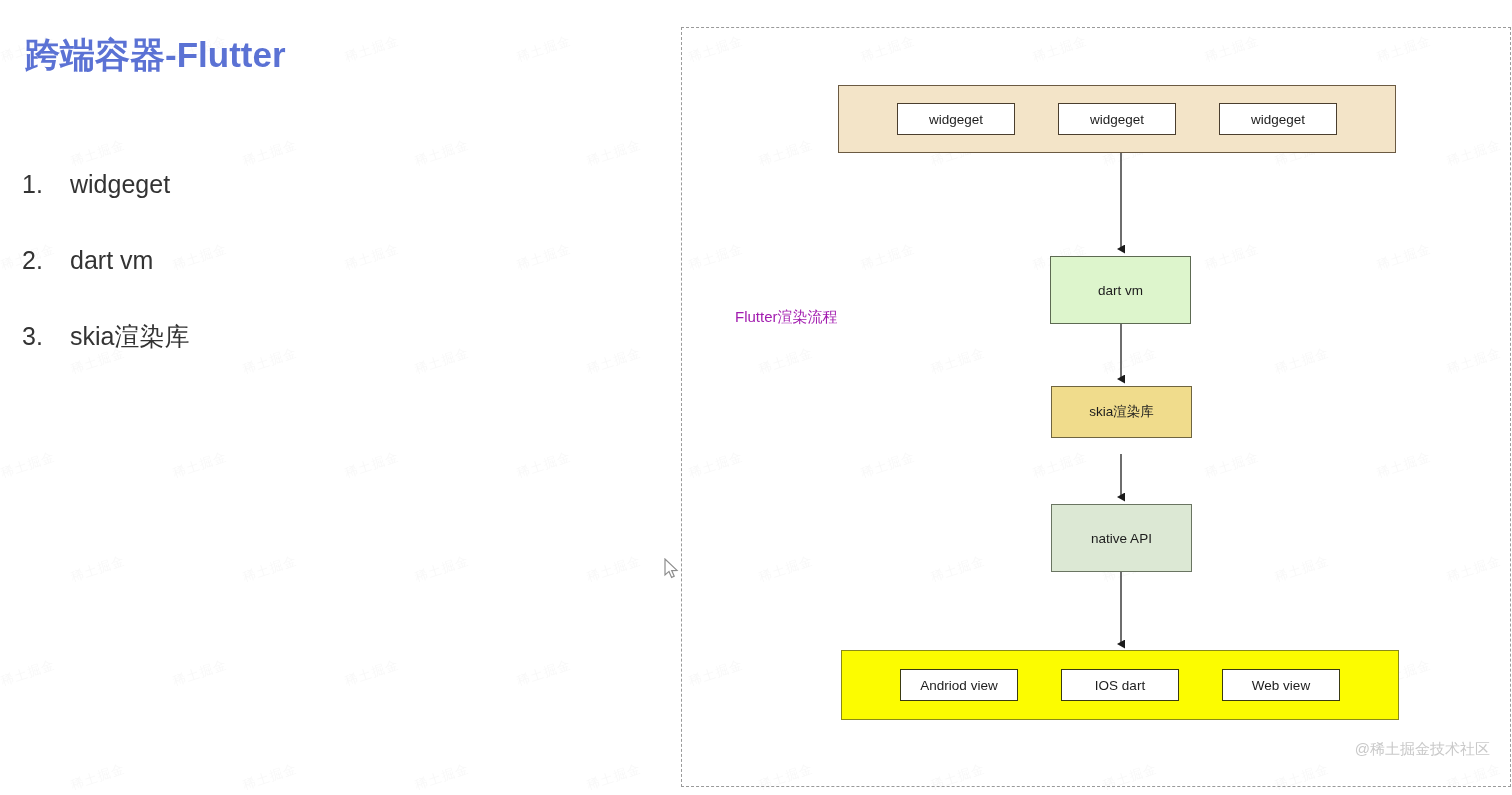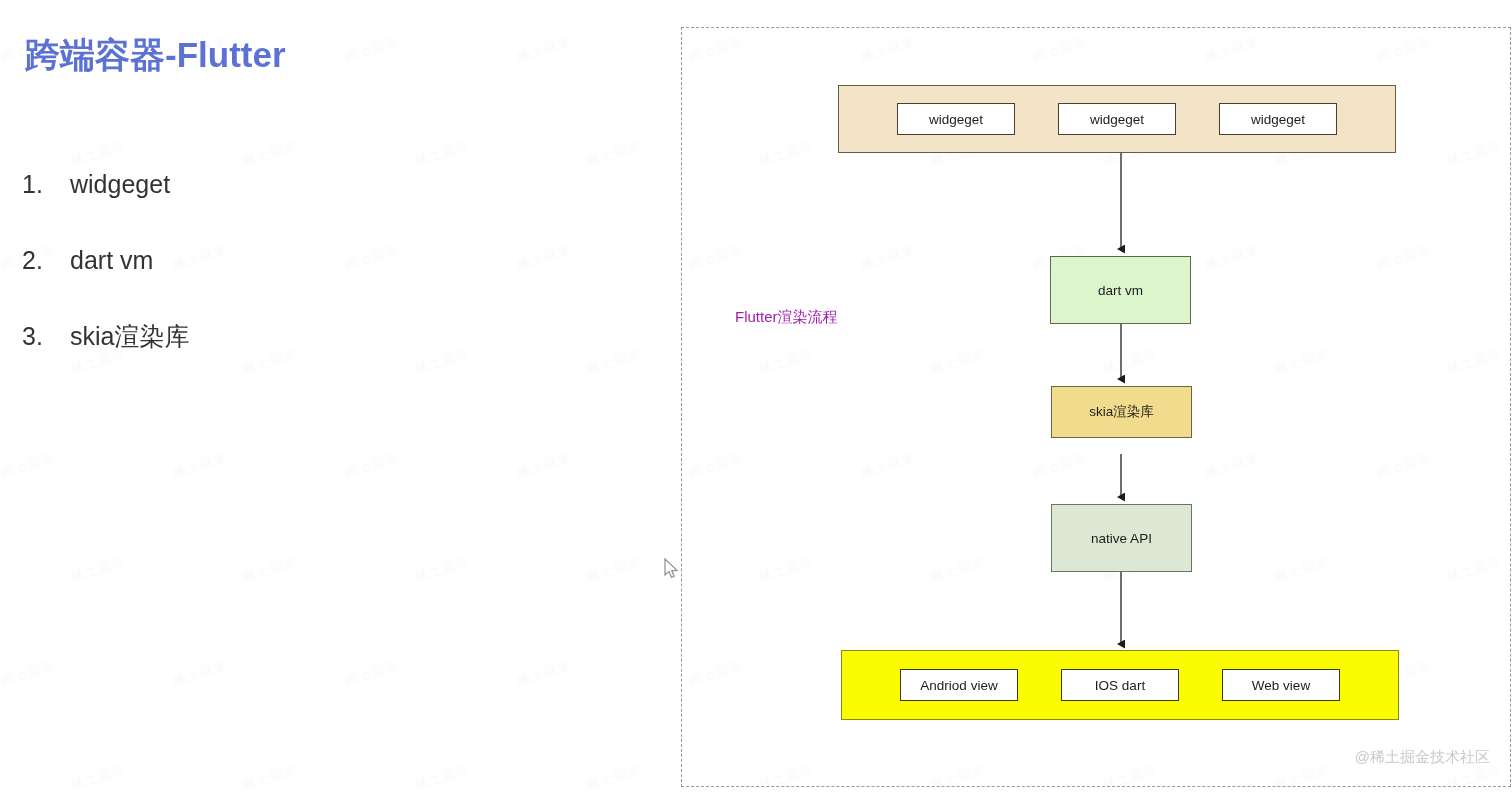--- a/index.html
+++ b/index.html
@@ -195,21 +195,21 @@
     left: 0; top: 0;
     width: 1512px; height: 795px;
     z-index: 2;
     pointer-events: none;
   }
 
   
   #corner-watermark {
     position: absolute;
     right: 22px;
-    bottom: 28px;
+    bottom: 36px;
     font-size: 15px;
     color: #c9c9c9;
     z-index: 4;
     white-space: nowrap;
   }
 </style>
 </head>
 <body>
 
 <div id="watermark-layer">

